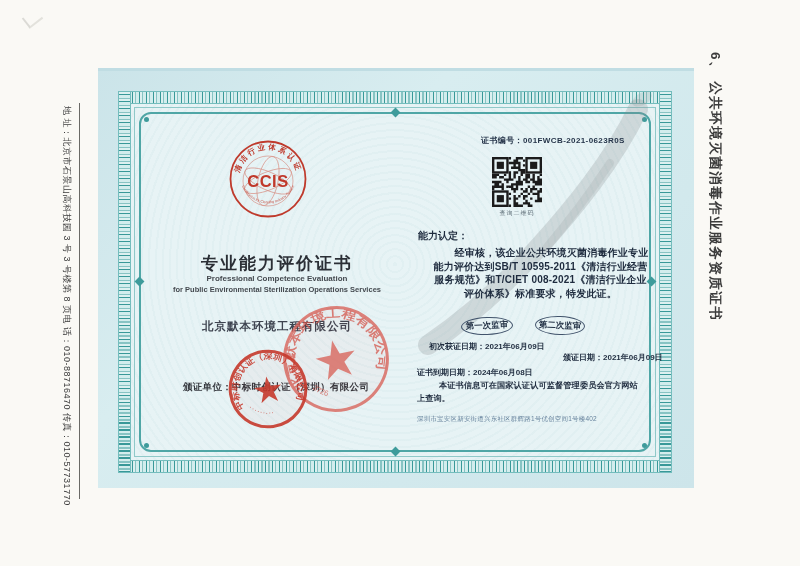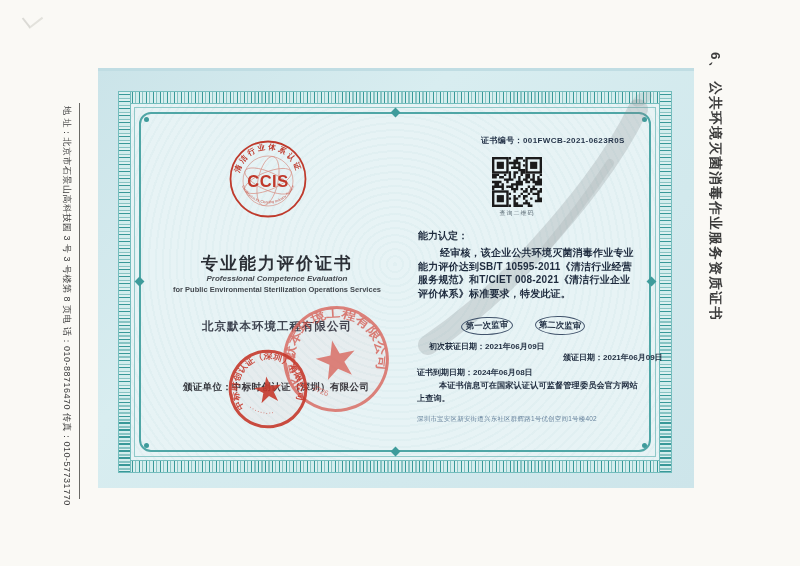--- a/index.html
+++ b/index.html
@@ -39,39 +39,39 @@
   .swoosh{left:0;top:0;pointer-events:none;}
 
   
   .scan *{box-sizing:border-box;}
   .c-text{color:#1e2b3e;}
   .cert-no{left:383px;top:64px;font-size:8px;font-weight:bold;color:#26354a;letter-spacing:.4px;white-space:nowrap;}
   .qr{left:394px;top:86px;width:50px;height:50px;}
   .qr-cap{left:388px;top:138px;width:62px;text-align:center;font-size:6px;color:#5a6a74;letter-spacing:1px;}
   .ability-head{left:320px;top:158px;font-size:10px;font-weight:bold;color:#1e2b3e;}
   .ability{left:320px;top:175px;width:245px;font-size:10px;font-weight:600;color:#1e2b3e;
-    line-height:13.5px;letter-spacing:.2px;white-space:nowrap;}
+    line-height:13.5px;letter-spacing:.2px;white-space:nowrap;text-align:center;}
   .ability .ind{padding-left:22px;}
   .oval{border:1.5px solid #41536b;border-radius:50%;text-align:center;
     font-size:8.5px;font-weight:bold;color:#243347;background:rgba(255,255,255,.06);}
   .oval1{left:363px;top:246px;width:52px;height:18px;line-height:15px;transform:rotate(-2deg);}
   .oval2{left:437px;top:245px;width:50px;height:19px;line-height:16px;transform:rotate(2deg);}
   .dates{font-size:8px;font-weight:bold;color:#1e2b3e;white-space:nowrap;}
   .d1a{left:319px;top:270px;margin-left:12px;} .d1b{left:429px;top:281px;padding-left:36px;} .d2a{left:319px;top:296px;}
   .query{left:319px;top:308px;width:250px;font-size:8.2px;font-weight:600;color:#1e2b3e;
     line-height:13px;white-space:nowrap;letter-spacing:.1px;}
   .query .ind{padding-left:22px;}
   .issuer-addr{left:319px;top:344px;font-size:6.5px;color:#67839d;letter-spacing:.2px;white-space:nowrap;}
 
   .logo{left:130px;top:68px;}
   .title1{left:39px;top:156px;width:280px;text-align:center;font-size:18px;font-weight:bold;
     color:#2b2f36;letter-spacing:1.5px;white-space:nowrap;}
   .title2{left:39px;top:181px;width:280px;text-align:center;font-size:17px;font-weight:bold;
     color:#2b2f36;letter-spacing:2px;white-space:nowrap;}
-  .eng1{left:39px;top:203px;width:280px;text-align:center;font-size:8px;color:#44494f;font-weight:600;font-style:italic;}
+  .eng1{left:39px;top:203px;width:280px;text-align:center;font-size:8px;color:#44494f;font-weight:600;}
   .eng2{left:39px;top:214px;width:280px;text-align:center;font-size:7.5px;color:#44494f;font-weight:600;}
   .company{left:39px;top:248px;width:280px;text-align:center;font-size:11.5px;color:#3e4450;
     letter-spacing:1px;font-weight:600;white-space:nowrap;}
   .issuer-line{left:85px;top:310px;font-size:9.5px;font-weight:bold;color:#33363c;letter-spacing:.3px;white-space:nowrap;}
 
   .seal{pointer-events:none;}
   .seal-big{left:181px;top:231px;opacity:.75;transform:rotate(-12deg);}
   .seal-small{left:128px;top:276px;opacity:.9;transform:rotate(-8deg);}
 </style>
 </head>

